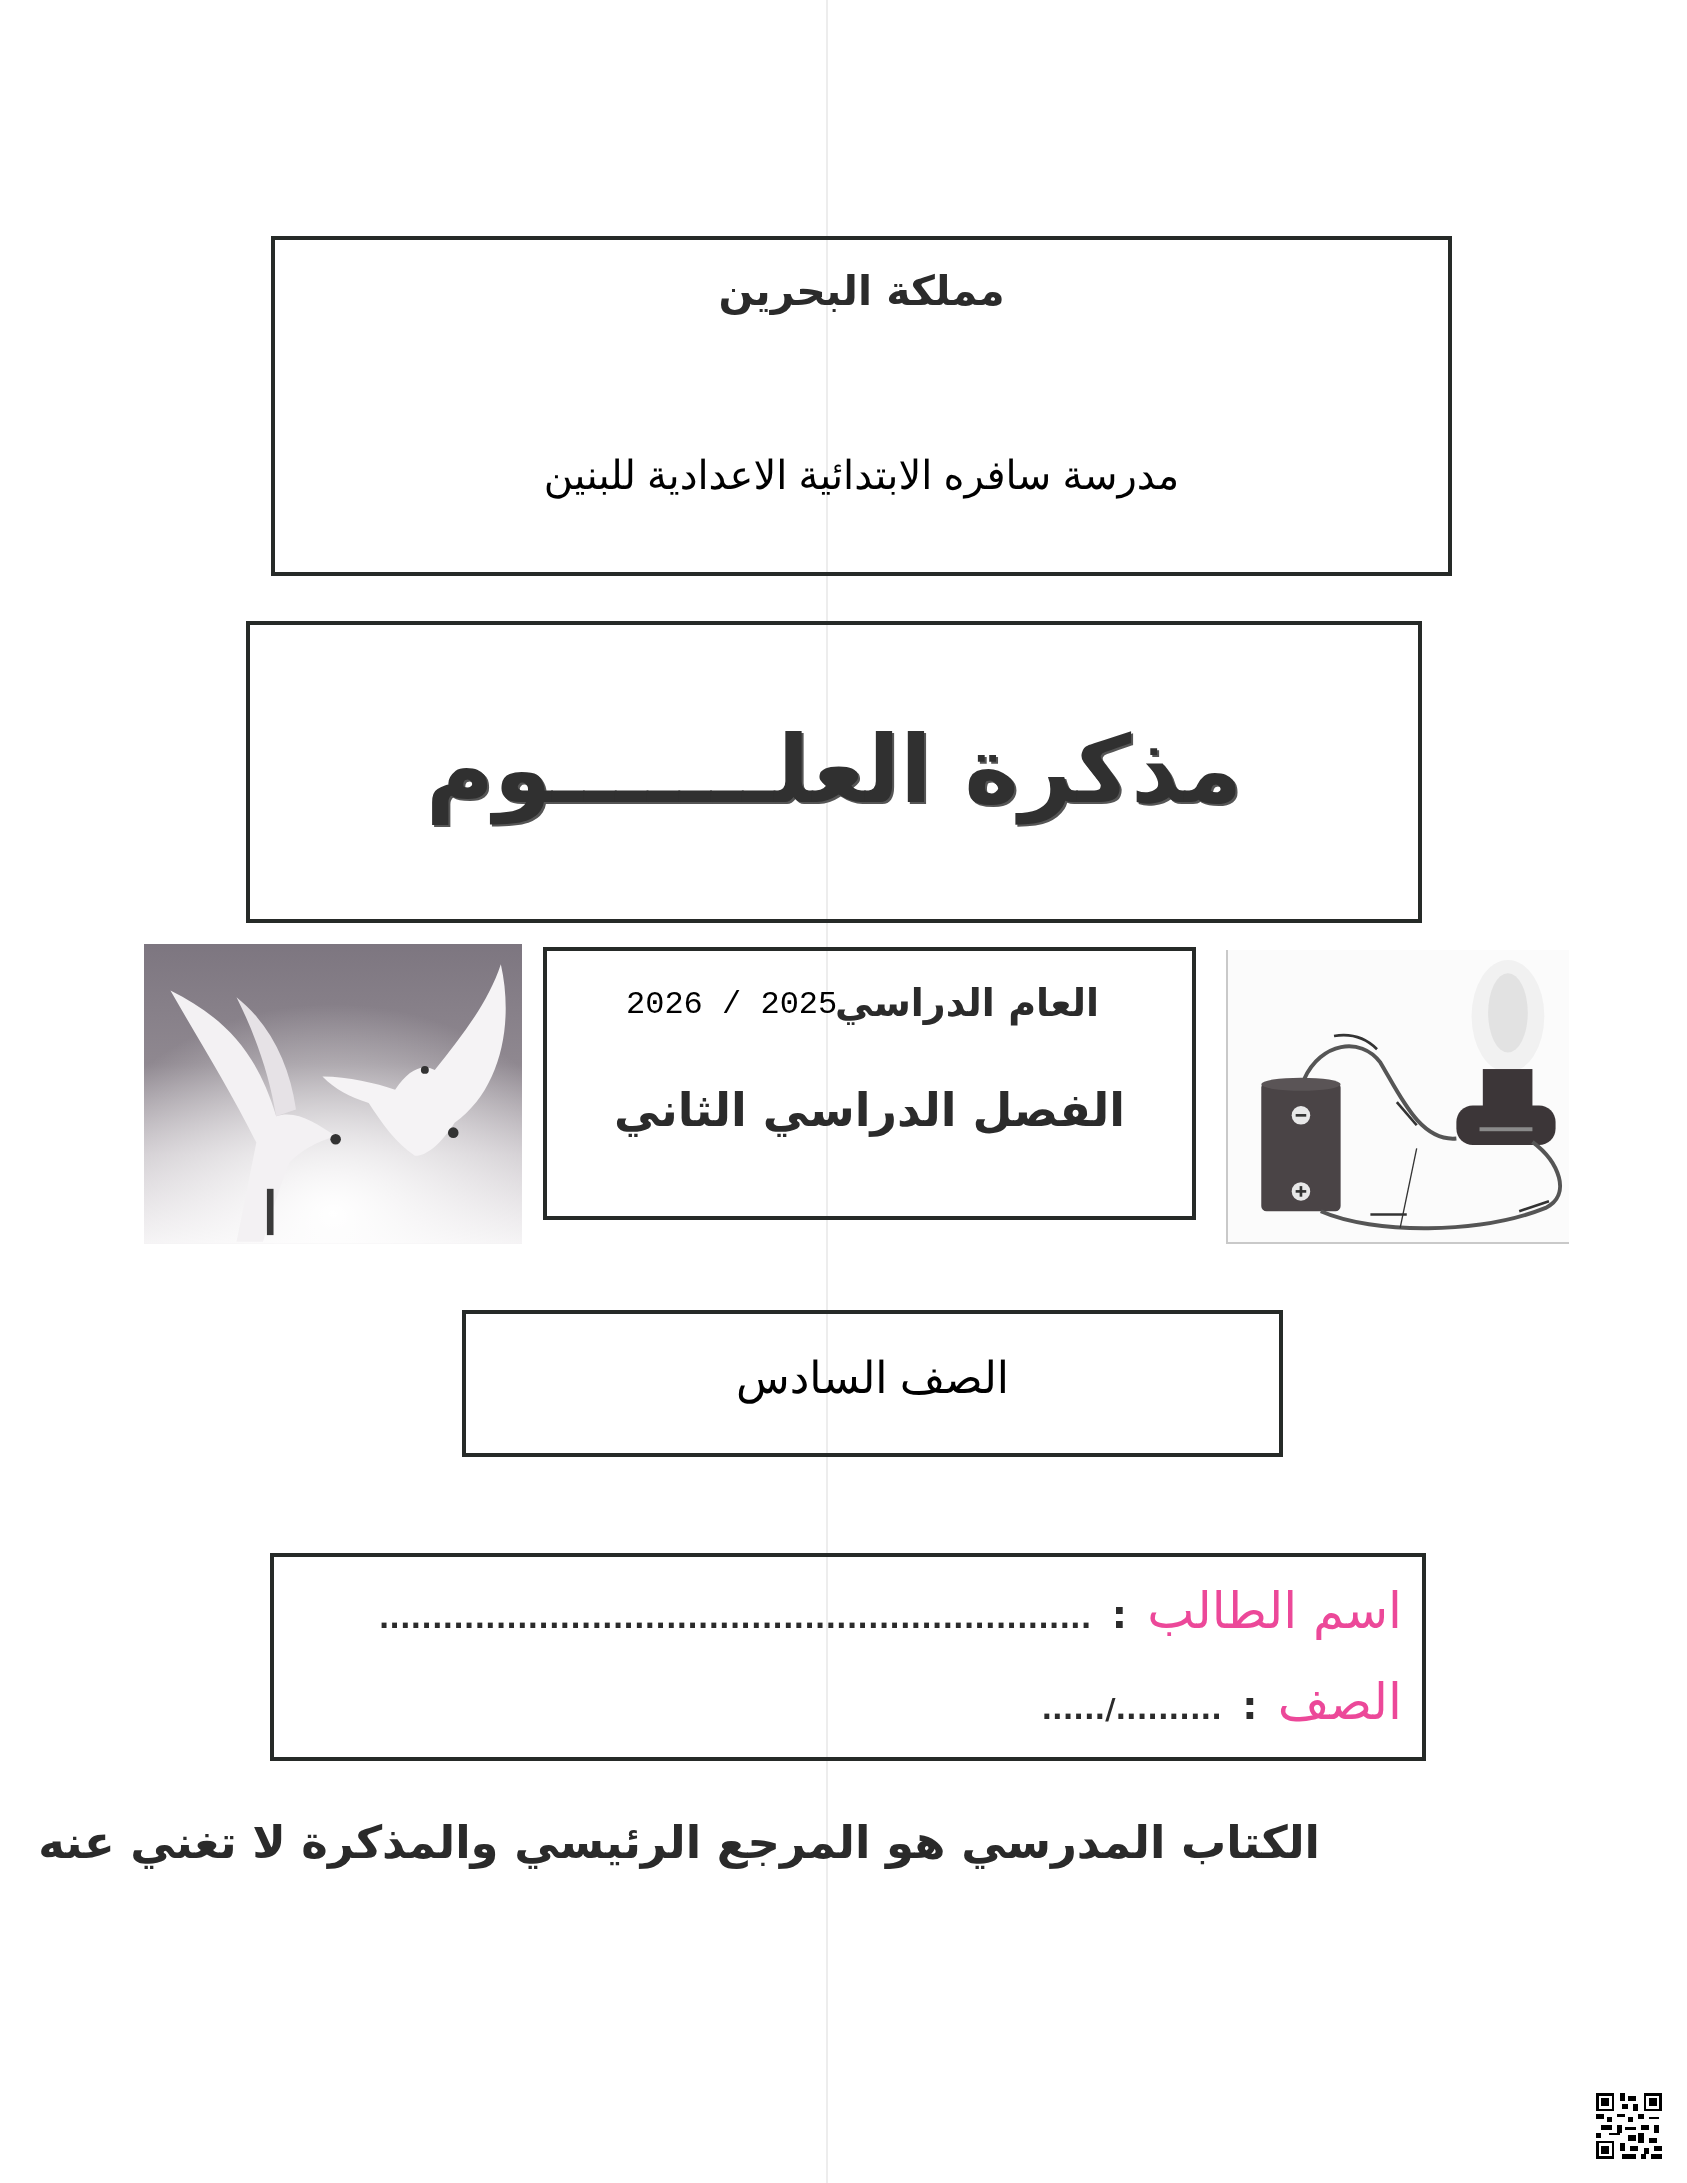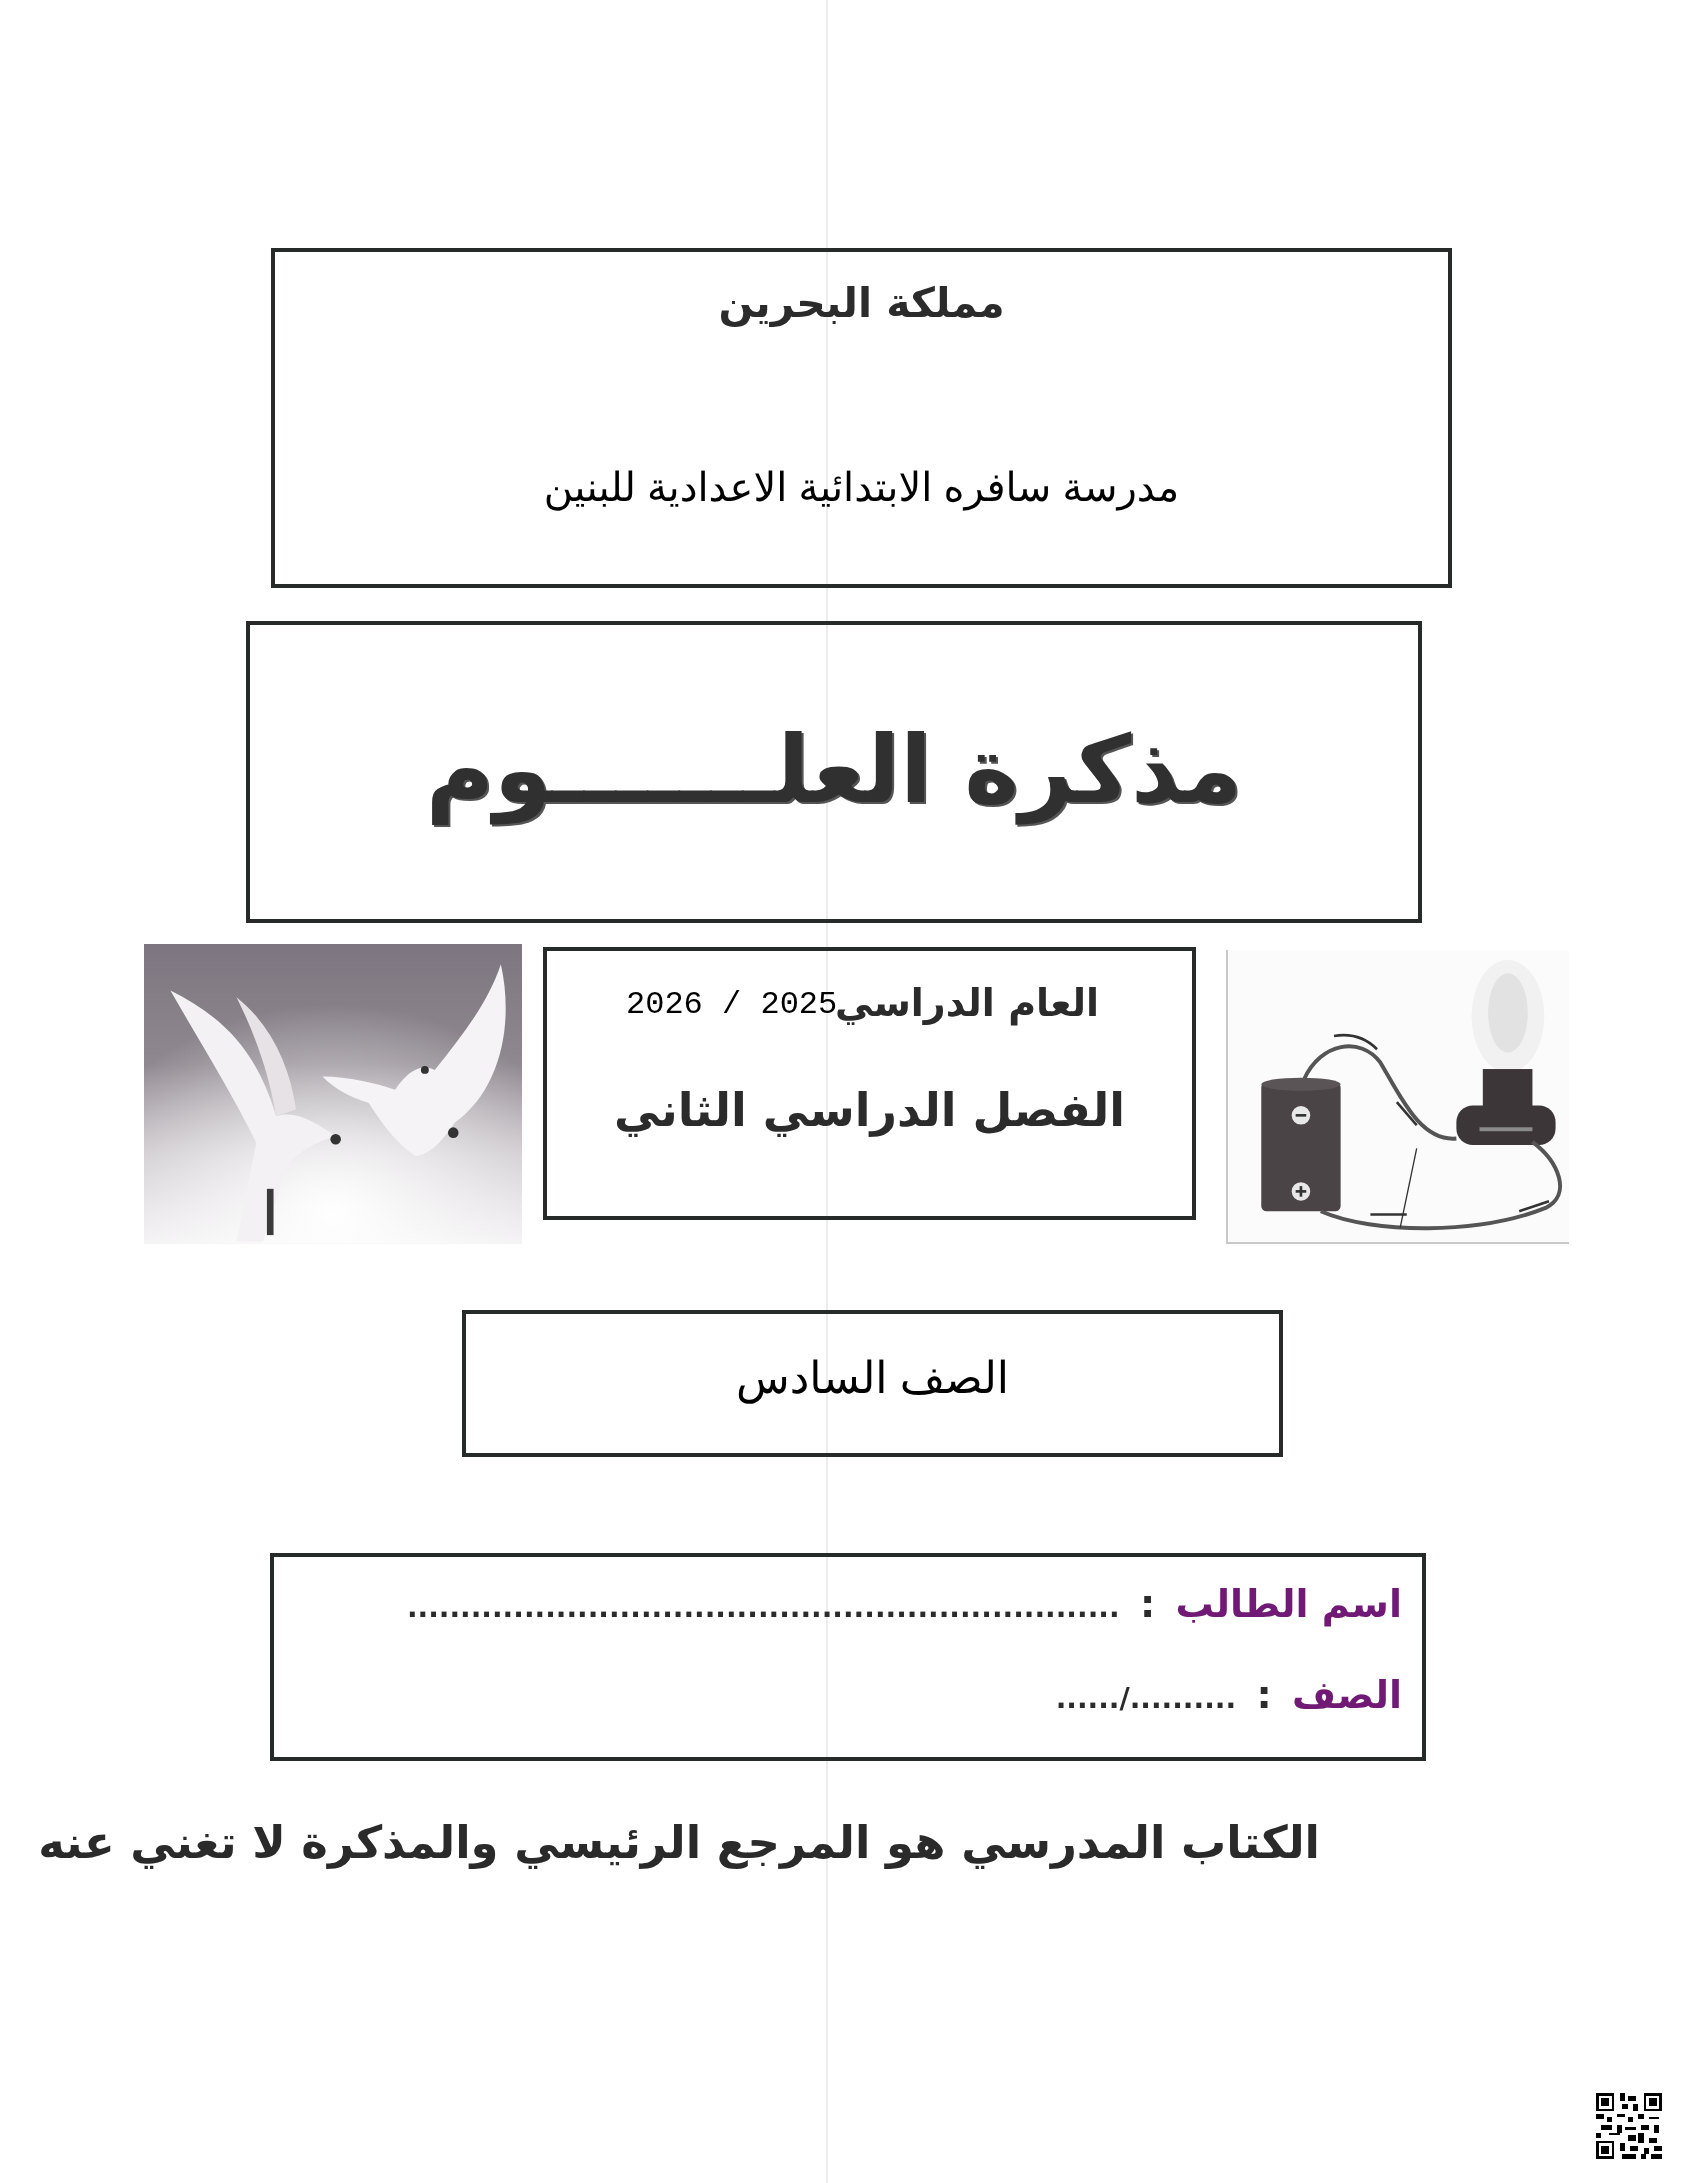--- a/index.html
+++ b/index.html
@@ -9,21 +9,21 @@
   }
   .fold { position: absolute; left: 826px; top: 0; width: 2px; height: 2183px; background: #ededed; }
   .box { position: absolute; border: 4.6px solid #262a28; box-sizing: border-box; background: transparent; }
   .line {
     position: absolute; left: 0; right: 0; text-align: center; direction: rtl; white-space: nowrap;
   }
   .bold-ar { font-family: "DejaVu Sans", sans-serif; font-weight: bold; color: #2b2b2b; }
   .plain-ar { font-family: Liberation Sans, sans-serif; font-weight: normal; color: #000; }
 
   
-  #box1 { left: 271px; top: 248px; width: 1181px; height: 340px; }
+  #box1 { left: 271px; top: 236px; width: 1181px; height: 340px; }
   #box1 .l1 { top: 26.5px; font-size: 41px; }
   #box1 .l2 { top: 126px; font-size: 41px; }
   #box1 .l3 { top: 212px; font-size: 40px; }
 
   
   #box2 { left: 246px; top: 621px; width: 1176px; height: 302px; }
   #box2 .title { top: 60px; font-size: 93px; letter-spacing: 2.6px; color: #303030; text-shadow: 2px 2px 0 #555; margin-top: 31px; }
 
   
   #box3 { left: 543px; top: 947px; width: 653px; height: 273px; }
@@ -38,21 +38,21 @@
     background: linear-gradient(180deg, #7d7680 0%, #8f8890 40%, #c9c4c9 70%, #f2f0f2 100%); }
   #circuit { left: 1226px; top: 950px; width: 343px; height: 294px; background: #fbfbfb; border-left: 2.6px solid #c9c9c9; border-bottom: 2.6px solid #c9c9c9; box-sizing: border-box; }
 
   
   #box4 { left: 462px; top: 1310px; width: 821px; height: 147px; padding-left: 8px; }
   #box4 .grade { top: 38px; font-size: 44px; }
 
   
   #box5 { left: 270px; top: 1553px; width: 1156px; height: 208px; }
   .field-row { position: absolute; right: 20px; direction: rtl; white-space: nowrap; }
-  .field-label { font-size: 38px; font-weight: bold; color: #701a75; }
+  .field-label { font-size: 50px; font-weight: normal; color: #ec4899; }
   .field-colon { font-size: 38px; font-weight: bold; margin: 0 17px; color: #2b2b2b; }
   .field-dots { font-size: 28px; font-weight: bold; color: #2b2b2b; letter-spacing: 1.3px; }
   #row-name { top: 25px; }
   #row-class { top: 116px; }
 
   
   .footer-note { position: absolute; left: 261px; top: 1816px; width: 1059px; text-align: right; direction: rtl;
     font-size: 45px; font-weight: bold; color: #2a2a2a; white-space: nowrap; }
 
   

